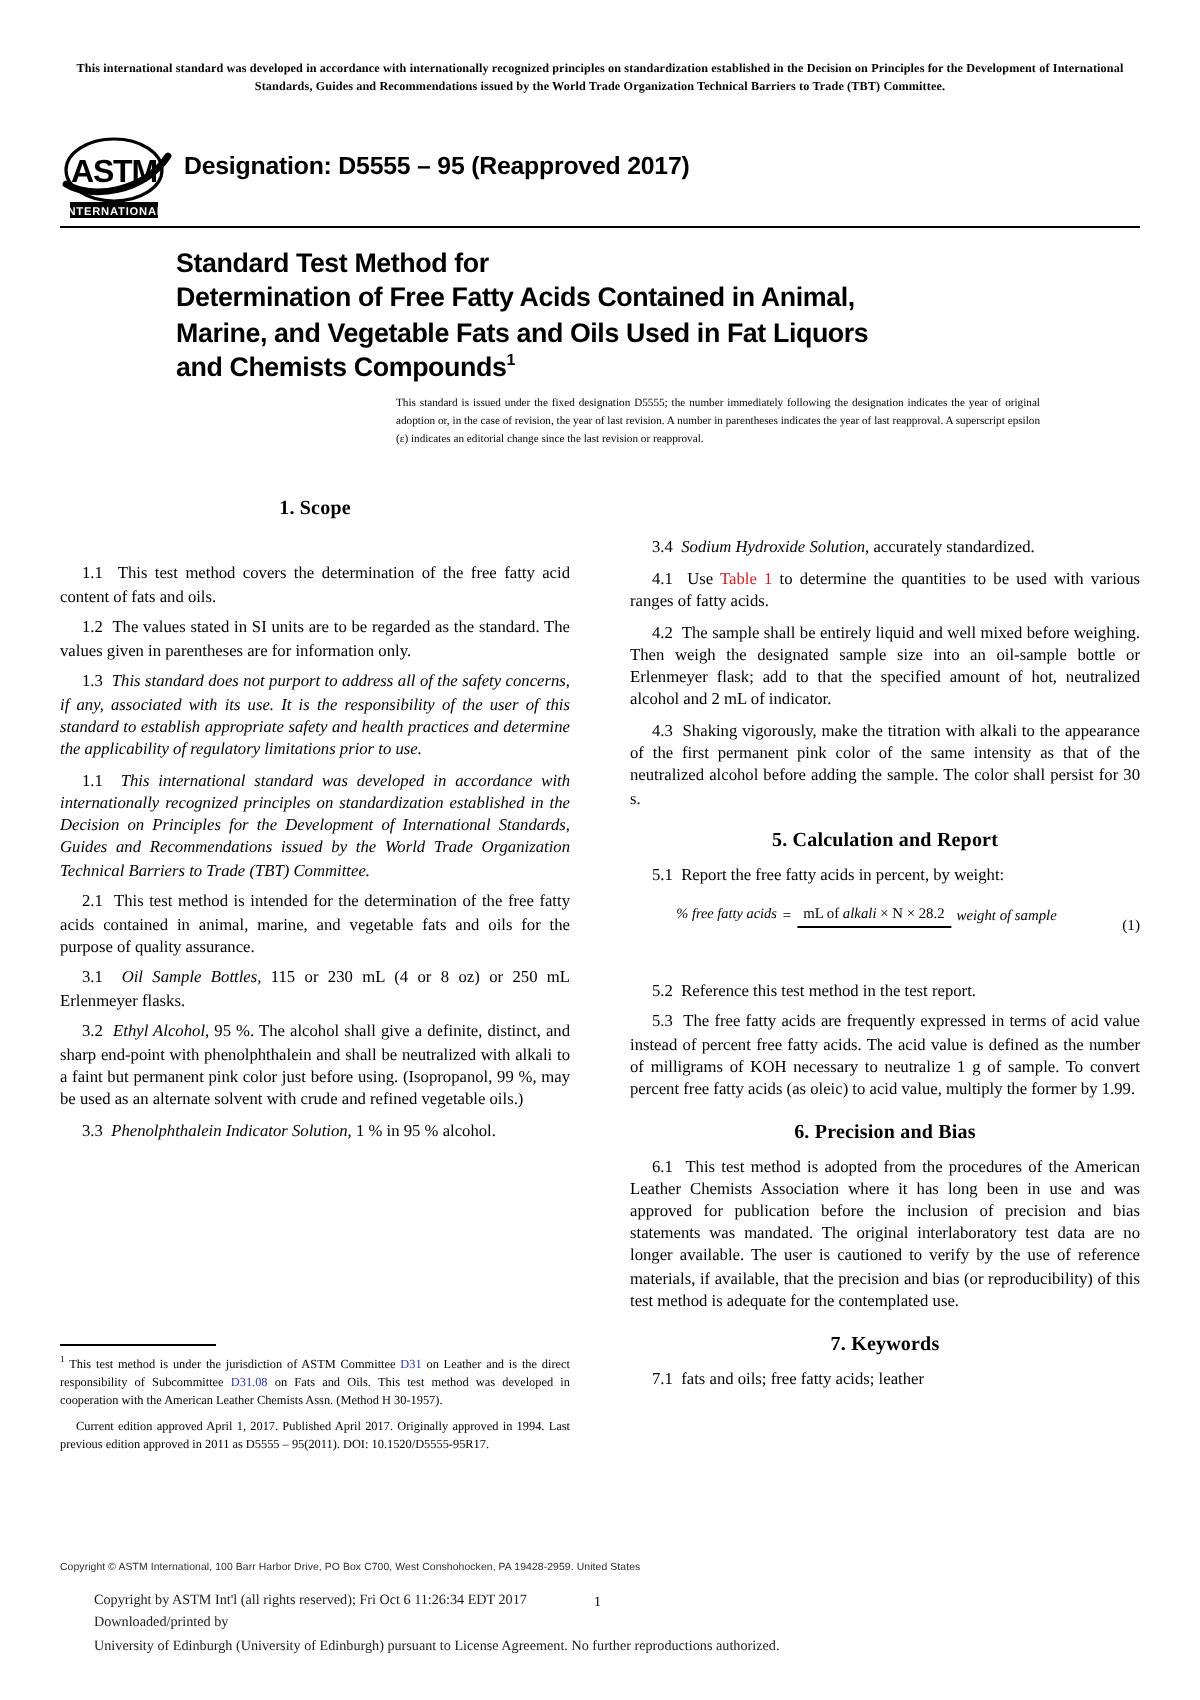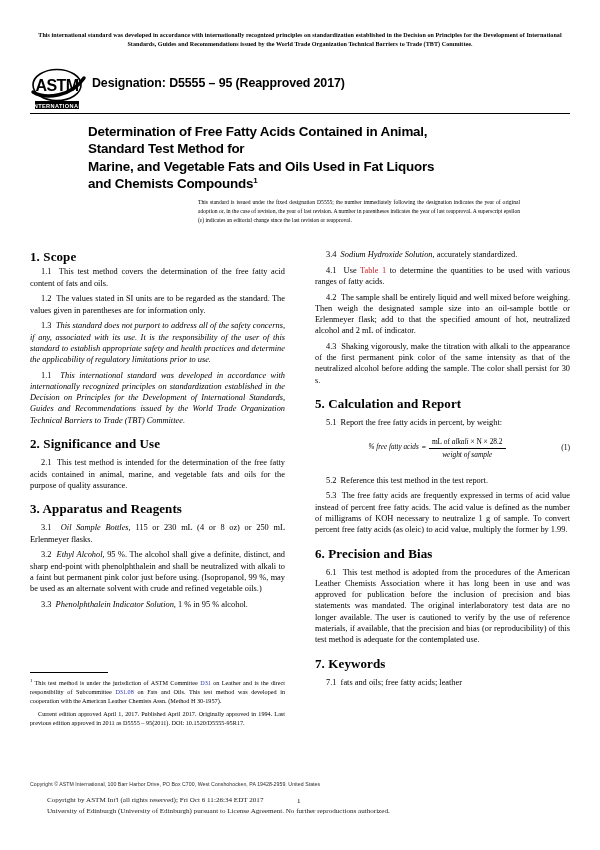--- a/index.html
+++ b/index.html
@@ -111,34 +111,34 @@
     width: 255px;
     font-size: 8.35px;
     line-height: 1.345;
     text-align: justify;
     font-family: "Liberation Serif", serif;
   }
   .col-left  { left: 30px; }
   .col-right { left: 315px; }
 
   h2.sec {
-    font-size: 13px;
+    font-size: 10px;
     font-weight: bold;
     margin: 9.5px 0 0 0;
-    text-align: left;
+    text-align: center;
     letter-spacing: 0.1px;
   }
   h2.sec.first { margin-top: 0; }
   p.para {
     margin: 4.5px 0 0 0;
     text-indent: 11px;
     text-align: justify;
     hyphens: auto;
   }
-  p.para.first { margin-top: 1px; }
+  p.para.first { margin-top: 20px; }
   .ital { font-style: italic; }
   .lnk  { color: #cc2127; }
   .lnk-blue { color: #2b37a8; }
 
   
   .equation {
     position: relative;
     margin: 6px 0 14px 0;
     height: 26px;
     font-size: 7.4px;
@@ -150,21 +150,20 @@
     top: 2px;
     transform: translateX(-54%);
     display: flex;
     align-items: center;
     white-space: nowrap;
   }
   .eq-lhs { font-style: italic; font-size: 7.2px; }
   .eq-eq  { margin: 0 3px; }
   .frac {
     display: inline-flex;
-    flex-direction: column;
     align-items: center;
     vertical-align: middle;
   }
   .frac .num {
     padding: 0 3px 1px 3px;
     border-bottom: 1px solid #000;
     font-size: 7.4px;
   }
   .frac .den {
     padding: 1px 3px 0 3px;
@@ -246,40 +245,38 @@
         <rect x="5" y="35" width="44" height="8" fill="#000"></rect>
         <text x="27" y="41.5" font-family="Liberation Sans, sans-serif" font-size="5.6" font-weight="bold" text-anchor="middle" fill="#fff" letter-spacing="0.4">INTERNATIONAL</text>
       </svg>
     </div>
     <div class="designation">Designation: D5555 – 95 (Reapproved 2017)</div>
   </div>
 
   <div class="rule rule-top"></div>
 
   <div class="title-block">
+    <div>Standard Test Method for</div>
     <div>Determination of Free Fatty Acids Contained in Animal,</div>
-    <div>Standard Test Method for</div>
     <div>Marine, and Vegetable Fats and Oils Used in Fat Liquors</div>
     <div><span>and Chemists Compounds</span><sup>1</sup></div>
   </div>
 
   <div class="issue-note">This standard is issued under the fixed designation D5555; the number immediately following the designation indicates the year of original adoption or, in the case of revision, the year of last revision. A number in parentheses indicates the year of last reapproval. A superscript epsilon (ε) indicates an editorial change since the last revision or reapproval.</div>
 
   <div class="col col-left">
 
     <h2 class="sec first">1. Scope</h2>
     <p class="para first"><span>1.1</span>&nbsp;&nbsp;<span>This test method covers the determination of the free fatty acid content of fats and oils.</span></p>
     <p class="para"><span>1.2</span>&nbsp;&nbsp;<span>The values stated in SI units are to be regarded as the standard. The values given in parentheses are for information only.</span></p>
     <p class="para"><span>1.3</span>&nbsp;&nbsp;<span class="ital">This standard does not purport to address all of the safety concerns, if any, associated with its use. It is the responsibility of the user of this standard to establish appropriate safety and health practices and determine the applicability of regulatory limitations prior to use.</span></p>
     <p class="para"><span>1.1</span>&nbsp;&nbsp;<span class="ital">This international standard was developed in accordance with internationally recognized principles on standardization established in the Decision on Principles for the Development of International Standards, Guides and Recommendations issued by the World Trade Organization Technical Barriers to Trade (TBT) Committee.</span></p>
 
-    <h2 class="sec">2. Significance and Use</h2>
     <p class="para"><span>2.1</span>&nbsp;&nbsp;<span>This test method is intended for the determination of the free fatty acids contained in animal, marine, and vegetable fats and oils for the purpose of quality assurance.</span></p>
 
-    <h2 class="sec">3. Apparatus and Reagents</h2>
     <p class="para"><span>3.1</span>&nbsp;&nbsp;<span class="ital">Oil Sample Bottles,</span><span> 115 or 230 mL (4 or 8 oz) or 250 mL Erlenmeyer flasks.</span></p>
     <p class="para"><span>3.2</span>&nbsp;&nbsp;<span class="ital">Ethyl Alcohol,</span><span> 95 %. The alcohol shall give a definite, distinct, and sharp end-point with phenolphthalein and shall be neutralized with alkali to a faint but permanent pink color just before using. (Isopropanol, 99 %, may be used as an alternate solvent with crude and refined vegetable oils.)</span></p>
     <p class="para"><span>3.3</span>&nbsp;&nbsp;<span class="ital">Phenolphthalein Indicator Solution,</span><span> 1 % in 95 % alcohol.</span></p>
   </div>
 
   <div class="col col-right">
 
     <p class="para first"><span>3.4</span>&nbsp;&nbsp;<span class="ital">Sodium Hydroxide Solution,</span><span> accurately standardized.</span></p>
 
     <p class="para"><span>4.1</span>&nbsp;&nbsp;<span>Use </span><span class="lnk">Table 1</span><span> to determine the quantities to be used with various ranges of fatty acids.</span></p>
@@ -313,17 +310,18 @@
 
   <div class="footnote-rule"></div>
   <div class="footnote">
     <p><sup>1</sup> <span>This test method is under the jurisdiction of ASTM Committee </span><span class="lnk-blue">D31</span><span> on Leather and is the direct responsibility of Subcommittee </span><span class="lnk-blue">D31.08</span><span> on Fats and Oils. This test method was developed in cooperation with the American Leather Chemists Assn. (Method H 30-1957).</span></p>
     <p>Current edition approved April 1, 2017. Published April 2017. Originally approved in 1994. Last previous edition approved in 2011 as D5555 – 95(2011). DOI: 10.1520/D5555-95R17.</p>
   </div>
 
   <div class="copyright-line">Copyright © ASTM International, 100 Barr Harbor Drive, PO Box C700, West Conshohocken, PA 19428-2959. United States</div>
   <div class="license-block">
     <div>Copyright by ASTM Int'l (all rights reserved); Fri Oct  6 11:26:34 EDT 2017</div>
+    <div>Downloaded/printed by</div>
     <div>University of Edinburgh (University of Edinburgh) pursuant to License Agreement. No further reproductions authorized.</div>
   </div>
   <div class="page-number">1</div>
 
 </div>
 
 </body></html>

